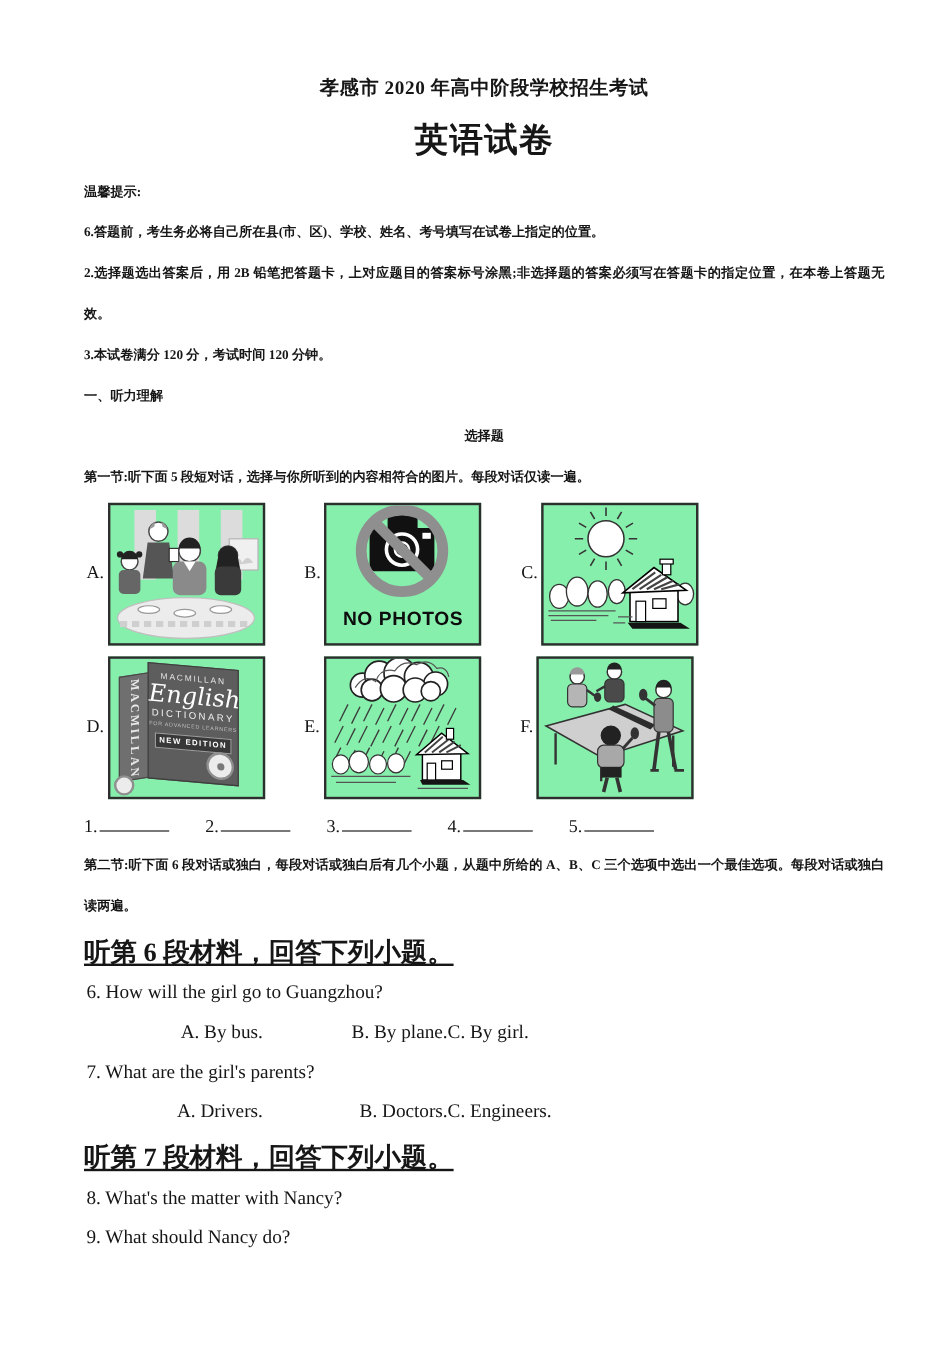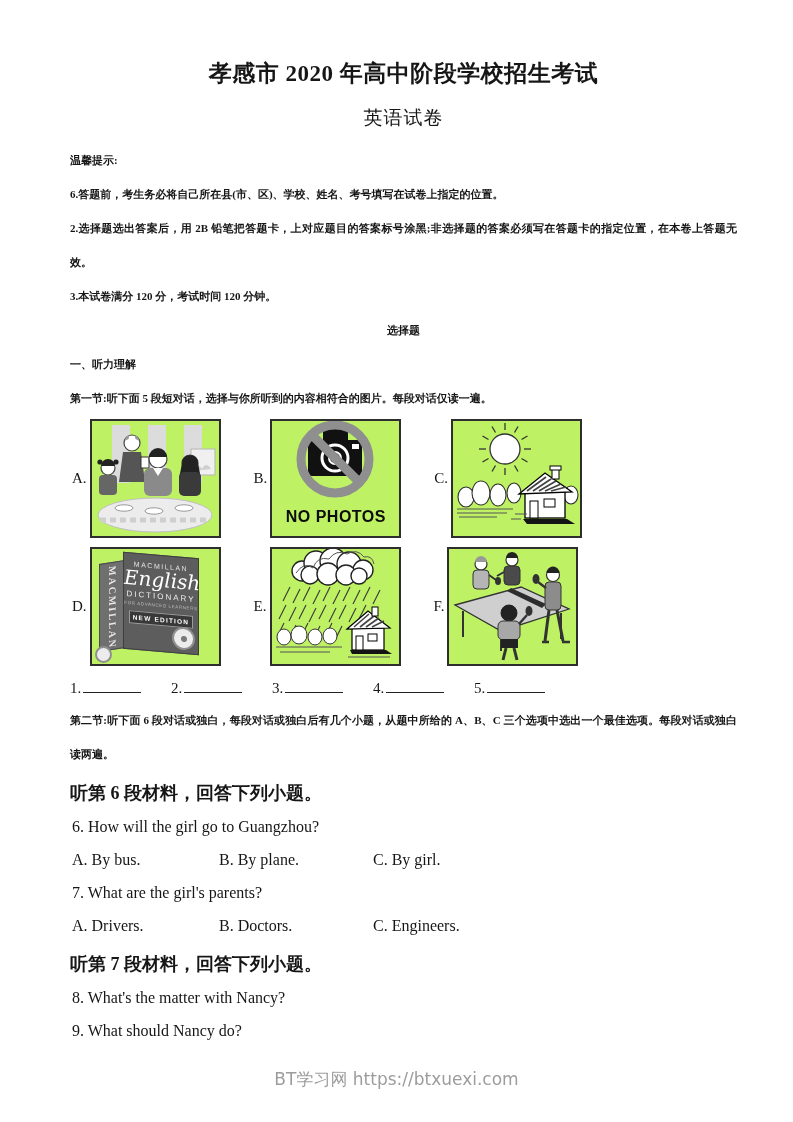--- a/index.html
+++ b/index.html
@@ -1,32 +1,32 @@
 <!DOCTYPE html>
 <html><head>
 <meta charset="utf-8">
 <style>
   html,body{margin:0;padding:0;background:#ffffff;}
   .page{width:793px;height:1122px;position:relative;background:#fff;overflow:hidden;
         font-family:"Liberation Serif",serif;color:#161616;}
   .content{padding:58px 56px 0 70px;}
 
-  .title{margin:0;text-align:center;font-size:23px;line-height:32px;font-weight:bold;letter-spacing:0.5px;}
-  .subtitle{margin:13px 0 0 0;text-align:center;font-size:19px;line-height:30px;font-weight:normal;letter-spacing:1px;}
+  .title{margin:0;text-align:center;font-size:16px;line-height:32px;font-weight:bold;letter-spacing:0.5px;}
+  .subtitle{margin:13px 0 0 0;text-align:center;font-size:28px;line-height:30px;font-weight:bold;letter-spacing:1px;}
 
   .bold-para{margin:0;font-weight:bold;font-size:11px;line-height:34px;text-align:justify;}
   .notice-heading{margin-top:10px;}
   .center-line{text-align:center;}
 
   
   .pic-row{display:flex;margin:4px 0 0 2px;}
   .pic-row.second{margin-top:9px;}
   .pic-cell{display:flex;align-items:center;margin-right:33px;}
   .pic-label{font-size:15px;margin-right:3px;}
-  .pic-box{width:127px;height:115px;border:2px solid #2e2e2e;background:#bef264;position:relative;overflow:hidden;}
+  .pic-box{width:127px;height:115px;border:2px solid #2e2e2e;background:#86efac;position:relative;overflow:hidden;}
   .pic-box svg{display:block;}
   .full-art{width:127px;height:115px;}
   .sign-art{width:127px;height:86px;}
   .no-photos-caption{text-align:center;font-family:"Liberation Sans",sans-serif;font-weight:bold;
                      font-size:16px;letter-spacing:0.5px;line-height:1;margin-top:2px;color:#0d0d0d;}
 
   
   .book-art{position:relative;width:100%;height:100%;}
   .book-spine{position:absolute;left:7px;top:13px;width:24px;height:86px;background:#6f6f6f;
               transform:skewY(-9deg);border:1px solid #4a4a4a;text-align:center;}
@@ -48,24 +48,24 @@
   .bk-cd2{position:absolute;left:3px;bottom:1px;width:13px;height:13px;border-radius:50%;
           background:#ececec;border:2px solid #8f8f8f;}
 
   
   .blanks-row{margin:13px 0 0 0;font-size:15px;white-space:nowrap;font-family:Liberation Serif, serif;}
   .blank-item{display:inline-block;margin-right:26px;}
   .blank-num{display:inline-block;}
   .blank-line{display:inline-block;width:58px;height:13px;border-bottom:1.3px solid #222;margin-left:2px;}
 
   .part2-instruction{margin-top:6px;}
-  .material-heading{margin-top:5px;font-size:18px;}
+  .material-heading{margin-top:5px;font-size:22px;text-decoration:underline;}
 
   .q-text,.q-options{margin:0;font-size:16px;line-height:33px;padding-left:2px;font-weight:normal;}
-  .opt{display:inline-block;}
+  .opt{display:inline-block;text-align:right;}
   .opt-w1{width:147px;} .opt-w2{width:154px;}
   .opt-w3{width:186px;} .opt-w4{width:204px;}
 
   .footer{position:absolute;left:0;right:0;top:1068px;text-align:center;
           font-family:"DejaVu Sans","Liberation Sans",sans-serif;font-size:17px;color:#9d9d9d;}
 </style>
 </head>
 <body>
 
 <div class="page">
@@ -74,22 +74,22 @@
     <h1 class="title">孝感市 2020 年高中阶段学校招生考试</h1>
     <h2 class="subtitle">英语试卷</h2>
 
     <div>
       <p class="bold-para notice-heading">温馨提示:</p>
       <p class="bold-para">6.答题前，考生务必将自己所在县(市、区)、学校、姓名、考号填写在试卷上指定的位置。</p>
       <p class="bold-para">2.选择题选出答案后，用 2B 铅笔把答题卡，上对应题目的答案标号涂黑;非选择题的答案必须写在答题卡的指定位置，在本卷上答题无效。</p>
       <p class="bold-para">3.本试卷满分 120 分，考试时间 120 分钟。</p>
     </div>
 
+    <p class="bold-para">一、听力理解</p>
     <p class="bold-para center-line">选择题</p>
-    <p class="bold-para">一、听力理解</p>
     <p class="bold-para">第一节:听下面 5 段短对话，选择与你所听到的内容相符合的图片。每段对话仅读一遍。</p>
 
     <div class="pic-row">
 
       <div class="pic-cell">
         <span class="pic-label">A.</span>
         <div class="pic-box">
           <svg class="full-art" viewBox="0 0 127 115">
             <rect x="20" y="4" width="18" height="58" fill="#dcdcdc"></rect>
             <rect x="56" y="4" width="18" height="58" fill="#dcdcdc"></rect>
@@ -351,16 +351,13 @@
     <div>
       <p class="q-text">8. What's the matter with Nancy?</p>
     </div>
 
     <div>
       <p class="q-text">9. What should Nancy do?</p>
     </div>
 
   </div>
 
-  <div class="footer">
-    <span>BT学习网 https://btxuexi.com</span>
-  </div>
 </div>
 
 </body></html>

